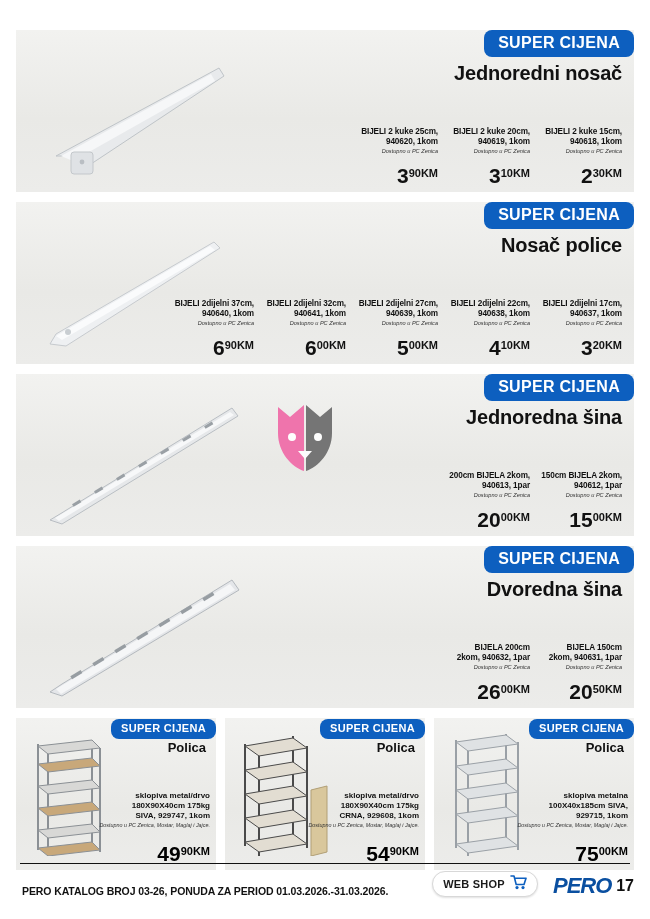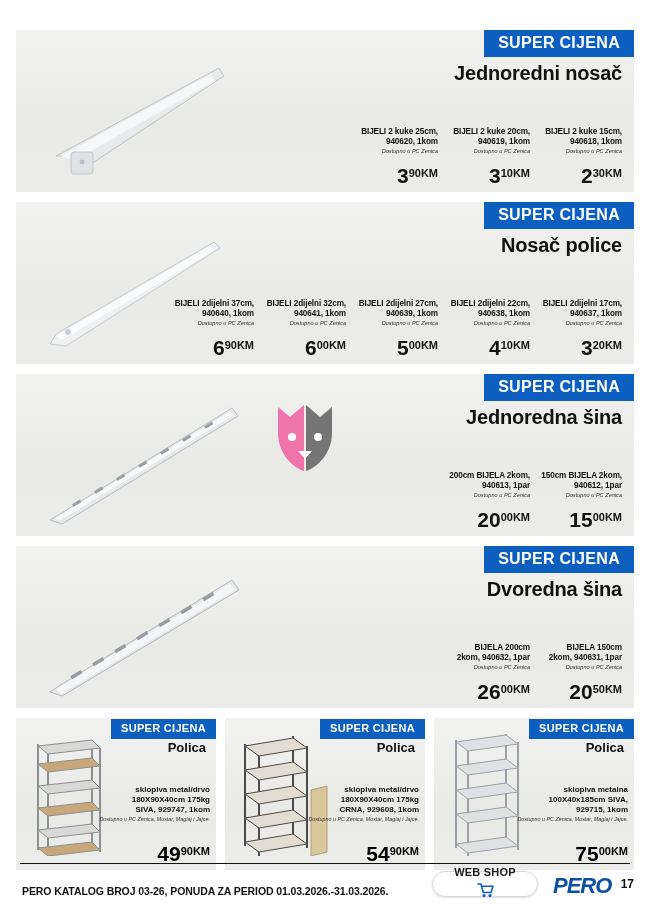--- a/index.html
+++ b/index.html
@@ -19,20 +19,21 @@
   .banner {
     background: #0d5fbf;
     color: #ffffff;
     font-weight: bold;
     font-size: 16px;
     letter-spacing: 0.3px;
     text-align: center;
     padding: 5px 14px 6px 14px;
     display: inline-block;
     line-height: 1;
+    border-radius: 8px;
   }
   .banner.small {
     font-size: 11px;
     padding: 4px 10px 5px 10px;
   }
 
   
   .row {
     position: relative;
     width: 618px;
@@ -141,21 +142,21 @@
     line-height: 1.25;
   }
   .card .cinfo .avail {
     font-size: 5.4px;
     font-style: italic;
     color: #333;
     line-height: 1.3;
     margin-top: 1px;
   }
   .card .cinfo .price {
-    margin-top: 20px;
+    margin-top: 14px;
     font-weight: bold;
     line-height: 1;
     white-space: nowrap;
   }
   .card .cinfo .price .int { font-size: 21px; }
   .card .cinfo .price .dec { font-size: 11px; vertical-align: super; }
   .card .cinfo .price .cur { font-size: 11px; vertical-align: super; }
 
   
   .shelf { position: absolute; left: 14px; bottom: 10px; }
@@ -183,41 +184,40 @@
     top: 8px;
     width: 106px; height: 26px;
     border-radius: 13px;
     background: #ffffff;
     border: 1px solid #d8d8d8;
     display: flex;
     align-items: center;
     justify-content: center;
     gap: 5px;
     box-shadow: 0 1px 2px rgba(0,0,0,.12);
-    flex-direction: column;
   }
   .webshop .ws-label {
     font-size: 11px;
     font-weight: bold;
     color: #1b1b1b;
     letter-spacing: .2px;
   }
   .pero-logo {
     position: absolute;
     left: 553px; top: 10px;
     font-size: 22px;
     font-weight: bold;
     font-style: italic;
     color: #0a4fa0;
     letter-spacing: -1px;
   }
   .page-num {
     position: absolute;
     right: 16px; top: 14px;
-    font-size: 12px;
+    font-size: 16px;
     font-weight: bold;
     color: #111;
   }
   .footer-rule {
     position: absolute;
     left: 20px; right: 20px; top: 0;
     height: 1px; background: #111;
   }
 
   

